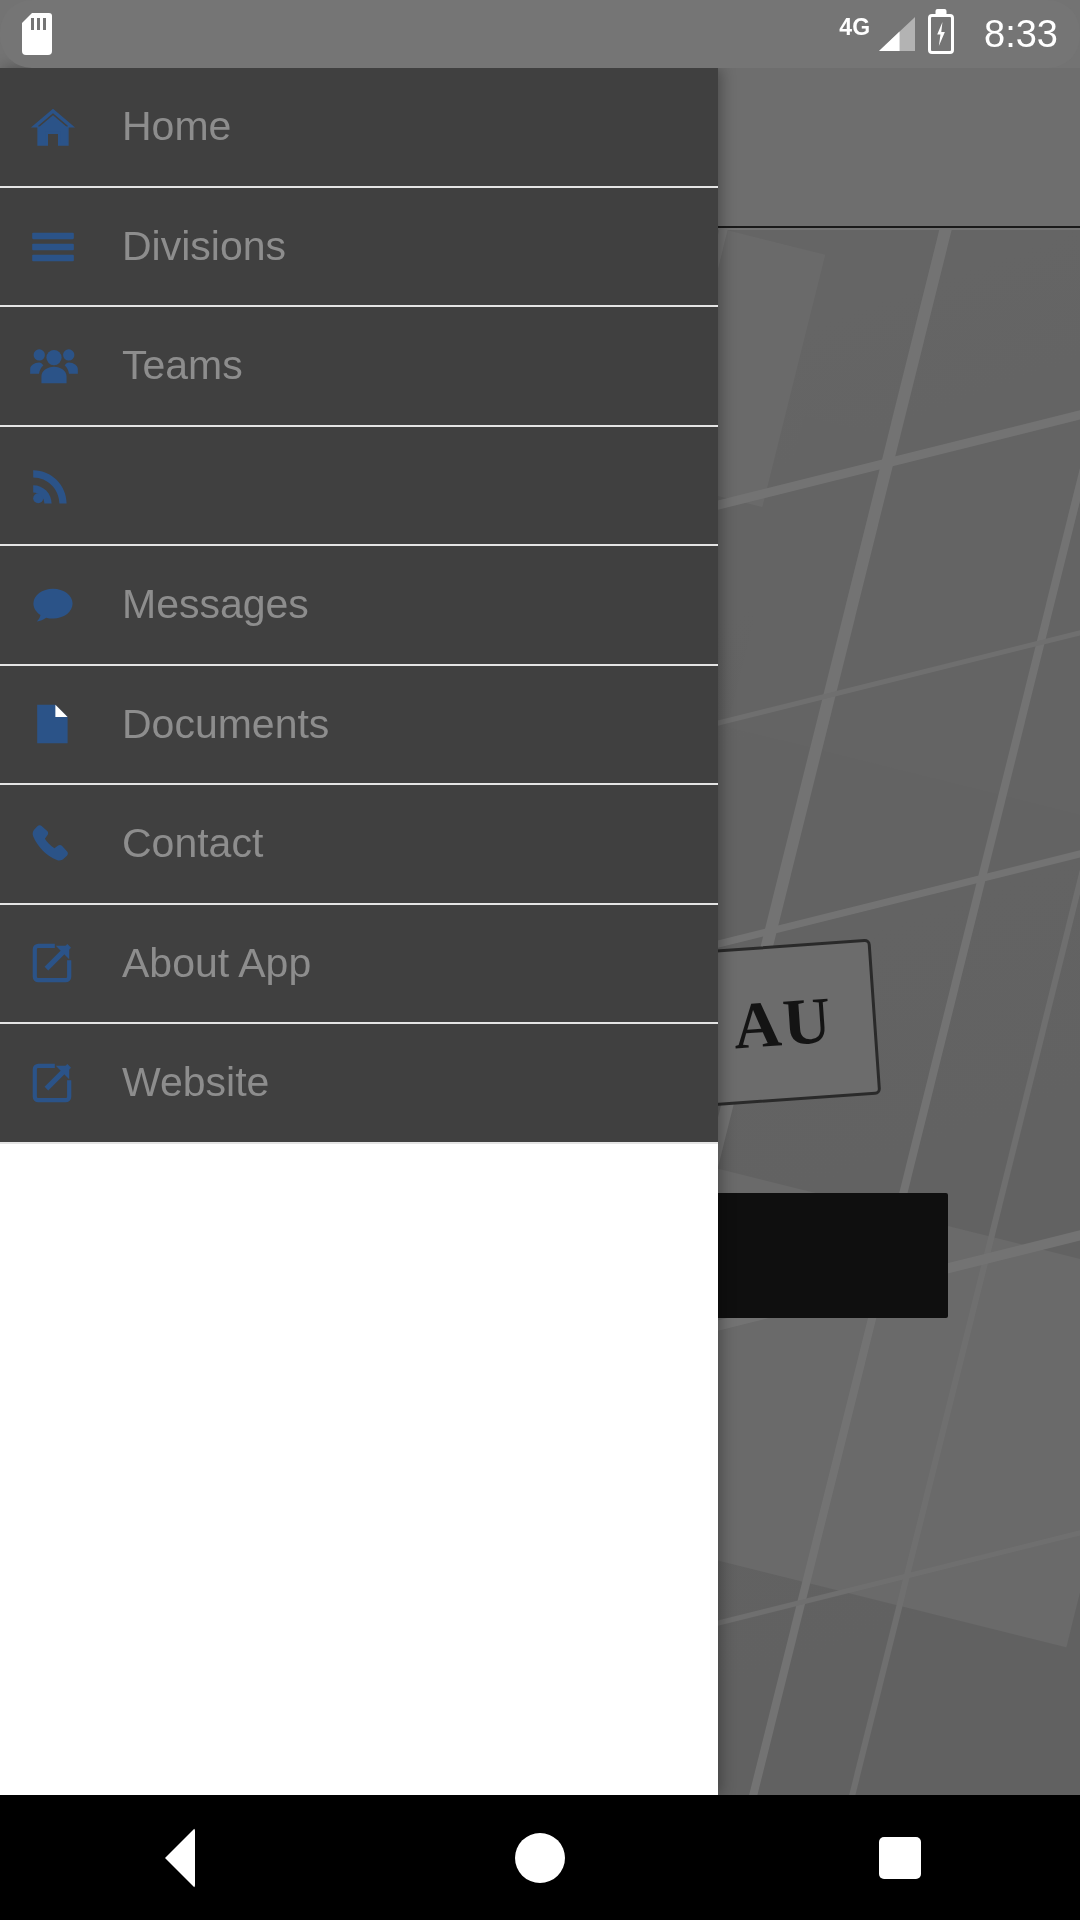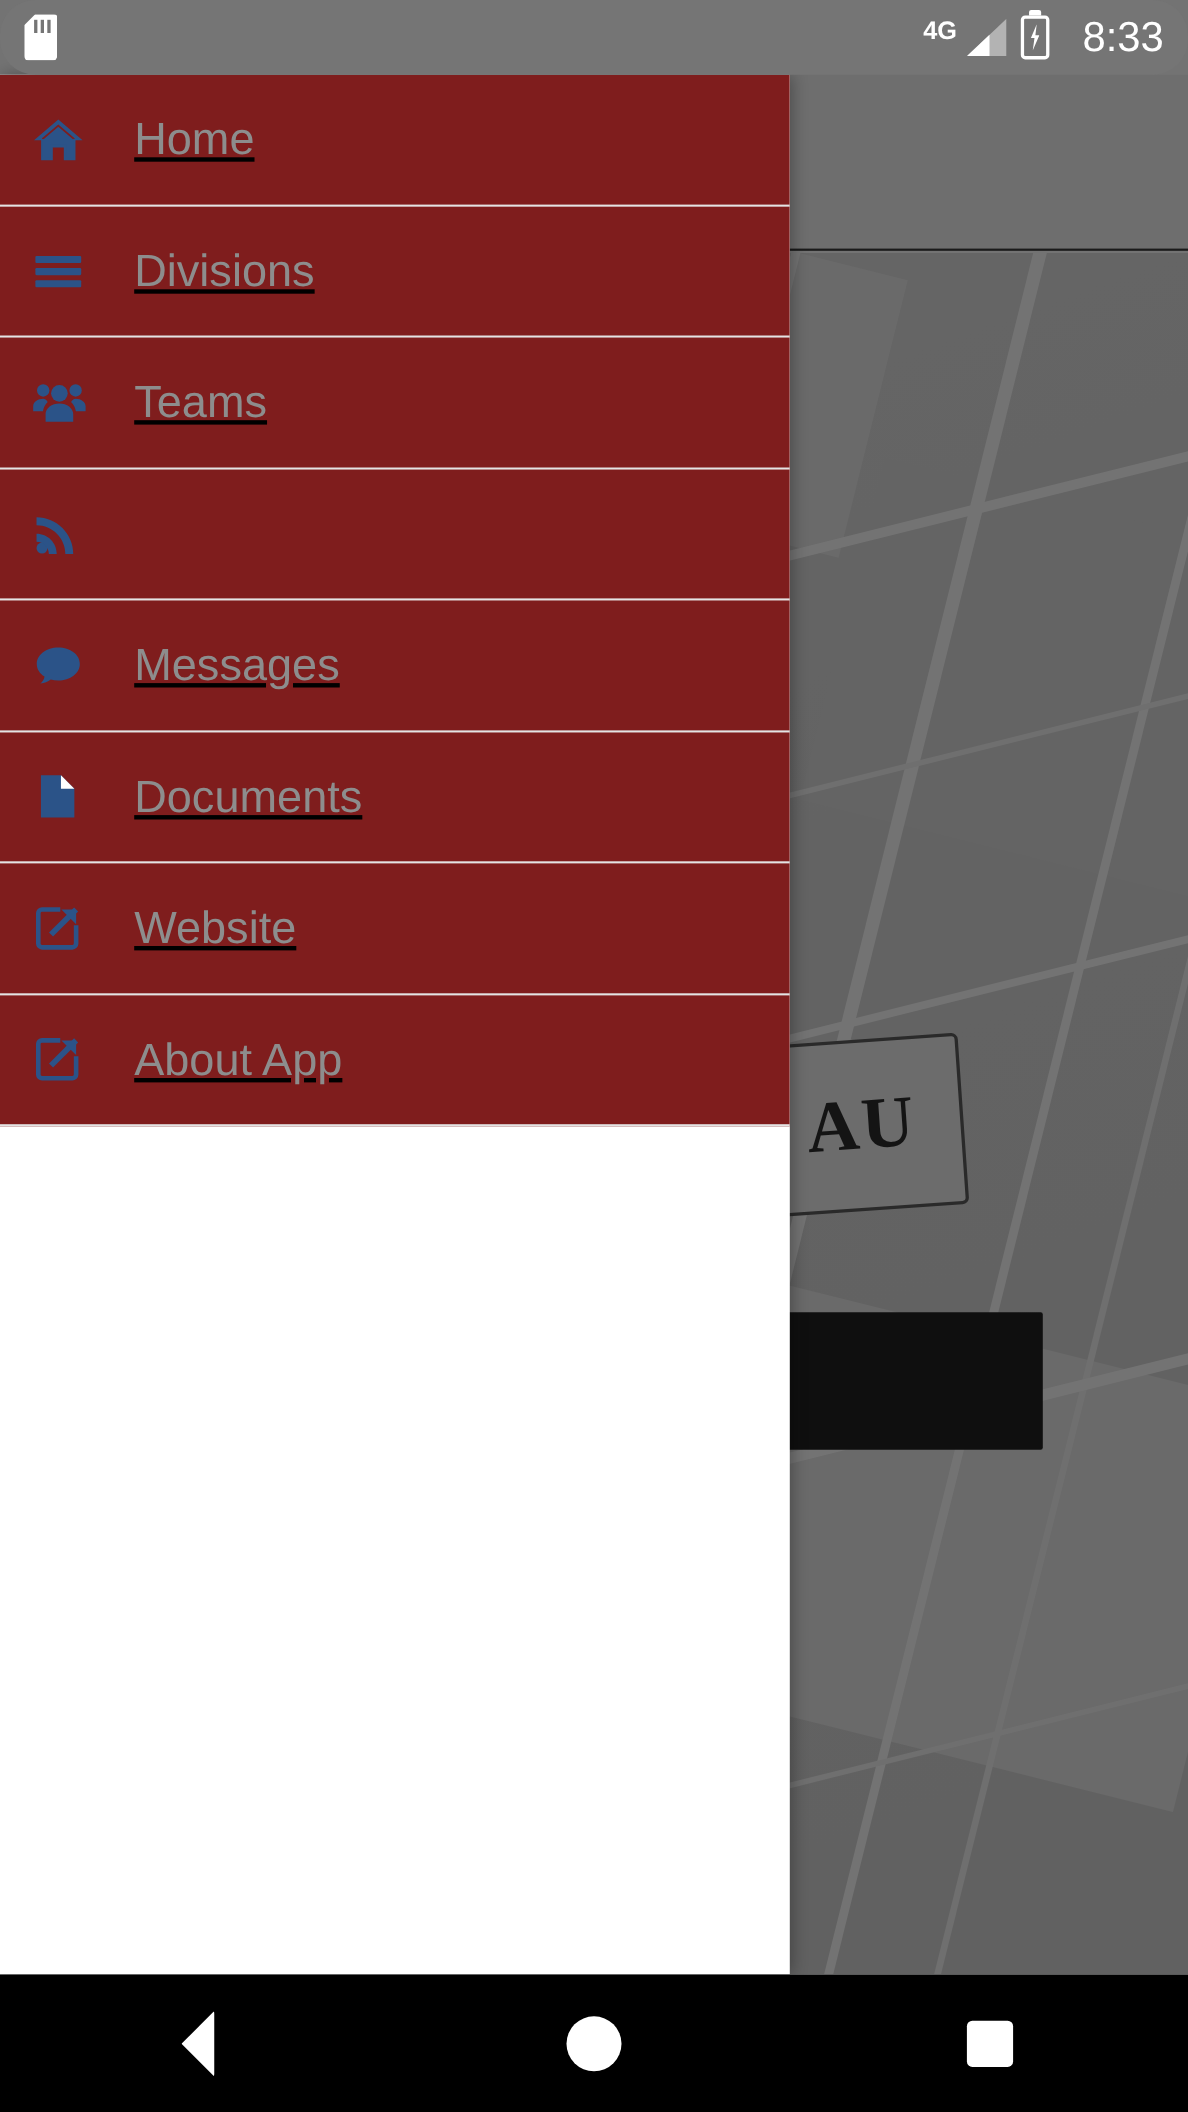--- a/index.html
+++ b/index.html
@@ -255,22 +255,21 @@
     box-shadow: 3px 0 14px rgba(0,0,0,0.32);
     overflow: hidden;
   }
   .drawer-item {
     height: 119.5px;
     display: flex;
     align-items: center;
     border-bottom: 2px solid #e4e4e4;
     box-sizing: border-box;
     padding-left: 28px;
-    background: #7f1d1d;
-    text-decoration: underline;
+    background: #404040;
   }
   .drawer-item .icon-slot {
     width: 64px;
     min-width: 64px;
     display: flex;
     align-items: center;
     justify-content: flex-start;
     color: #2b5388;
   }
   .drawer-item .icon-slot svg {
@@ -426,41 +425,49 @@
     <div class="drawer-item">
       <span class="icon-slot">
         <svg width="48" height="48" viewBox="0 0 24 24" fill="currentColor">
           <path d="M4.6 2.4h9.1l6.1 6.1v13.1H4.6V2.4z"></path>
           <path d="M13.7 2.4v6.1h6.1L13.7 2.4z" fill="#ffffff"></path>
         </svg>
       </span>
       <span class="label">Documents</span>
     </div>
 
+    <div class="drawer-item">
+      <span class="icon-slot">
+        <svg width="46" height="46" viewBox="0 0 24 24" fill="currentColor">
+          <path d="M7.1 2.6c-.6-.6-1.6-.5-2.2.1L3.3 4.4c-.9.9-1.1 2.3-.6 3.5 2.3 5.6 6.8 10.1 12.4 12.4 1.2.5 2.6.3 3.5-.6l1.7-1.6c.6-.6.7-1.6.1-2.2l-2.6-2.9c-.5-.6-1.5-.7-2.1-.2l-1.9 1.4c-2-1.3-3.7-3-5-5l1.4-1.9c.5-.6.4-1.6-.2-2.1L7.1 2.6z"></path>
+        </svg>
+      </span>
+      <span class="label">Contact</span>
+    </div>
 
     <div class="drawer-item">
       <span class="icon-slot">
         <svg width="48" height="48" viewBox="0 0 24 24" fill="none" stroke="currentColor" stroke-width="2.1">
           <path d="M13.4 3.4H5.1c-.9 0-1.7.8-1.7 1.7v13.8c0 .9.8 1.7 1.7 1.7h13.8c.9 0 1.7-.8 1.7-1.7v-8.3"></path>
           <path d="M9.2 14.8 20.6 3.4" stroke-width="2.6"></path>
           <path d="M13.9 3.4h6.7v6.7" fill="currentColor" stroke="none"></path>
         </svg>
       </span>
-      <span class="label">Website</span>
+      <span class="label">About App</span>
     </div>
 
     <div class="drawer-item">
       <span class="icon-slot">
         <svg width="48" height="48" viewBox="0 0 24 24" fill="none" stroke="currentColor" stroke-width="2.1">
           <path d="M13.4 3.4H5.1c-.9 0-1.7.8-1.7 1.7v13.8c0 .9.8 1.7 1.7 1.7h13.8c.9 0 1.7-.8 1.7-1.7v-8.3"></path>
           <path d="M9.2 14.8 20.6 3.4" stroke-width="2.6"></path>
           <path d="M13.9 3.4h6.7v6.7" fill="currentColor" stroke="none"></path>
         </svg>
       </span>
-      <span class="label">About App</span>
+      <span class="label">Website</span>
     </div>
 
   </div>
 
   <div id="status-bar">
     <div id="status-left">
       <span class="sd-icon">
         <span class="body"></span>
         <span class="pin" style="left:9px;"></span>
         <span class="pin" style="left:15px;"></span>

